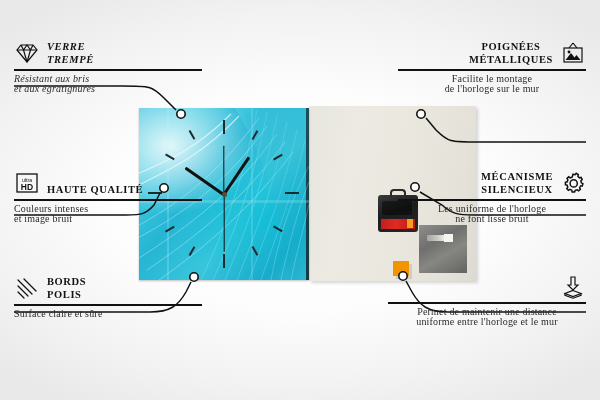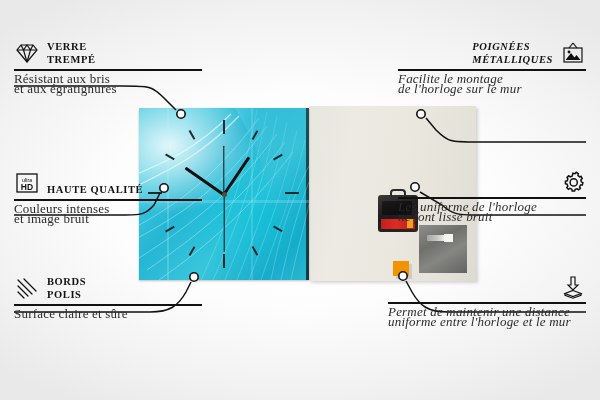--- a/index.html
+++ b/index.html
@@ -62,29 +62,29 @@
 
   
   .clockface { position:absolute; left:0; top:0; width:170px; height:172px; }
   .tick { position:absolute; background:#1b2b2e; transform-origin:center; }
   .hand { position:absolute; background:#111; border-radius:1px; transform-origin:left center; }
   .hub { position:absolute; width:5px; height:5px; border-radius:50%; background:#5a4a2e; left:83px; top:84px; }
 
   
   .callout { position:absolute; width:200px; }
   .co-left { text-align:left; }
-  .co-right { text-align:left;font-style:italic; }
+  .co-right { text-align:center; }
   .co-head { display:flex; align-items:center; gap:7px; }
   .co-right .co-head { justify-content:flex-end; }
   .co-title {
     font-size:10.5px; font-weight:bold; letter-spacing:.6px; color:#121212;
     line-height:13px; text-transform:uppercase;
   }
   .co-rule { height:1.6px; background:#111; margin:3px 0 3px; }
-  .co-sub { font-size:13px; color:#2b2b2b; line-height:10px; letter-spacing:.2px; }
+  .co-sub { font-size:10px; color:#2b2b2b; line-height:10px; letter-spacing:.2px; }
   .ico { width:26px; height:24px; flex:0 0 26px; }
   .ico svg { display:block; width:100%; height:100%; }
 
   .leader { position:absolute; inset:0; pointer-events:none; }
   .leader path { fill:none; stroke:#111; stroke-width:1.5; }
   .leader circle { fill:#fff; stroke:#111; stroke-width:1.6; }
 </style>
 </head>
 <body>
 
@@ -179,21 +179,21 @@
     <path d="M586,142 L478,142 C450,142 448,142 436,130 L426,118"></path>
     <circle cx="421" cy="114" r="4.2"></circle>
 
     <path d="M586,215 L474,215 C458,215 452,214 442,205 L420,192"></path>
     <circle cx="415" cy="187" r="4.2"></circle>
 
     <path d="M586,312 L448,312 C428,312 420,306 412,292 L406,281"></path>
     <circle cx="403" cy="276" r="4.2"></circle>
   </svg>
 
-  <div class="callout co-left" style="left:14px; top:40px; width:188px;">
+  <div class="callout co-left" style="left:14px; top:40px; width:188px;font-style:italic;">
     <div class="co-head">
       <span class="ico">
         <svg viewBox="0 0 26 24">
             <g fill="none" stroke="#111" stroke-width="1.2">
           <path d="M3,9 L13,21 L23,9 L19,4 L7,4 Z"></path>
           <path d="M3,9 L23,9 M7,4 L9.5,9 L13,21 M19,4 L16.5,9 L13,21 M9.5,9 L13,4 L16.5,9"></path>
         </g>
           </svg>
       </span>
       <span class="co-title">
@@ -271,20 +271,24 @@
     </div>
     <div class="co-rule"></div>
     <div class="co-sub">
       <span>Facilite le montage</span><br>
       <span>de l'horloge sur le mur</span>
     </div>
   </div>
 
   <div class="callout co-right" style="left:398px; top:170px; width:188px;">
     <div class="co-head">
+      <span class="co-title">
+        <span>MÉCANISME</span><br>
+        <span>SILENCIEUX</span>
+      </span>
       <span class="ico">
         <svg viewBox="0 0 26 24">
             <g stroke="#111" stroke-width="1.5" fill="none">
           <path d="M13,3.2 L15.1,3.7 L16.2,2.3 L18.3,3.6 L17.9,5.3 L19.4,6.8 L21.1,6.4 L22.2,8.6 L20.9,9.7 L21.3,11.8 L22.9,12.6 L22.3,15 L20.5,15 L19.6,16.9 L20.4,18.4 L18.6,19.9 L17.2,18.8 L15.2,19.4 L14.6,21.1 L12.2,21 L11.8,19.2 L9.9,18.4 L8.4,19.3 L6.8,17.6 L7.8,16.1 L7.1,14.2 L5.4,13.7 L5.4,11.3 L7.2,10.8 L7.9,8.9 L7,7.4 L8.7,5.8 L10.2,6.8 L12.1,6.1 Z"></path>
           <circle cx="13.7" cy="12.4" r="3.6"></circle>
         </g>
           </svg>
       </span>
     </div>
     <div class="co-rule"></div>

